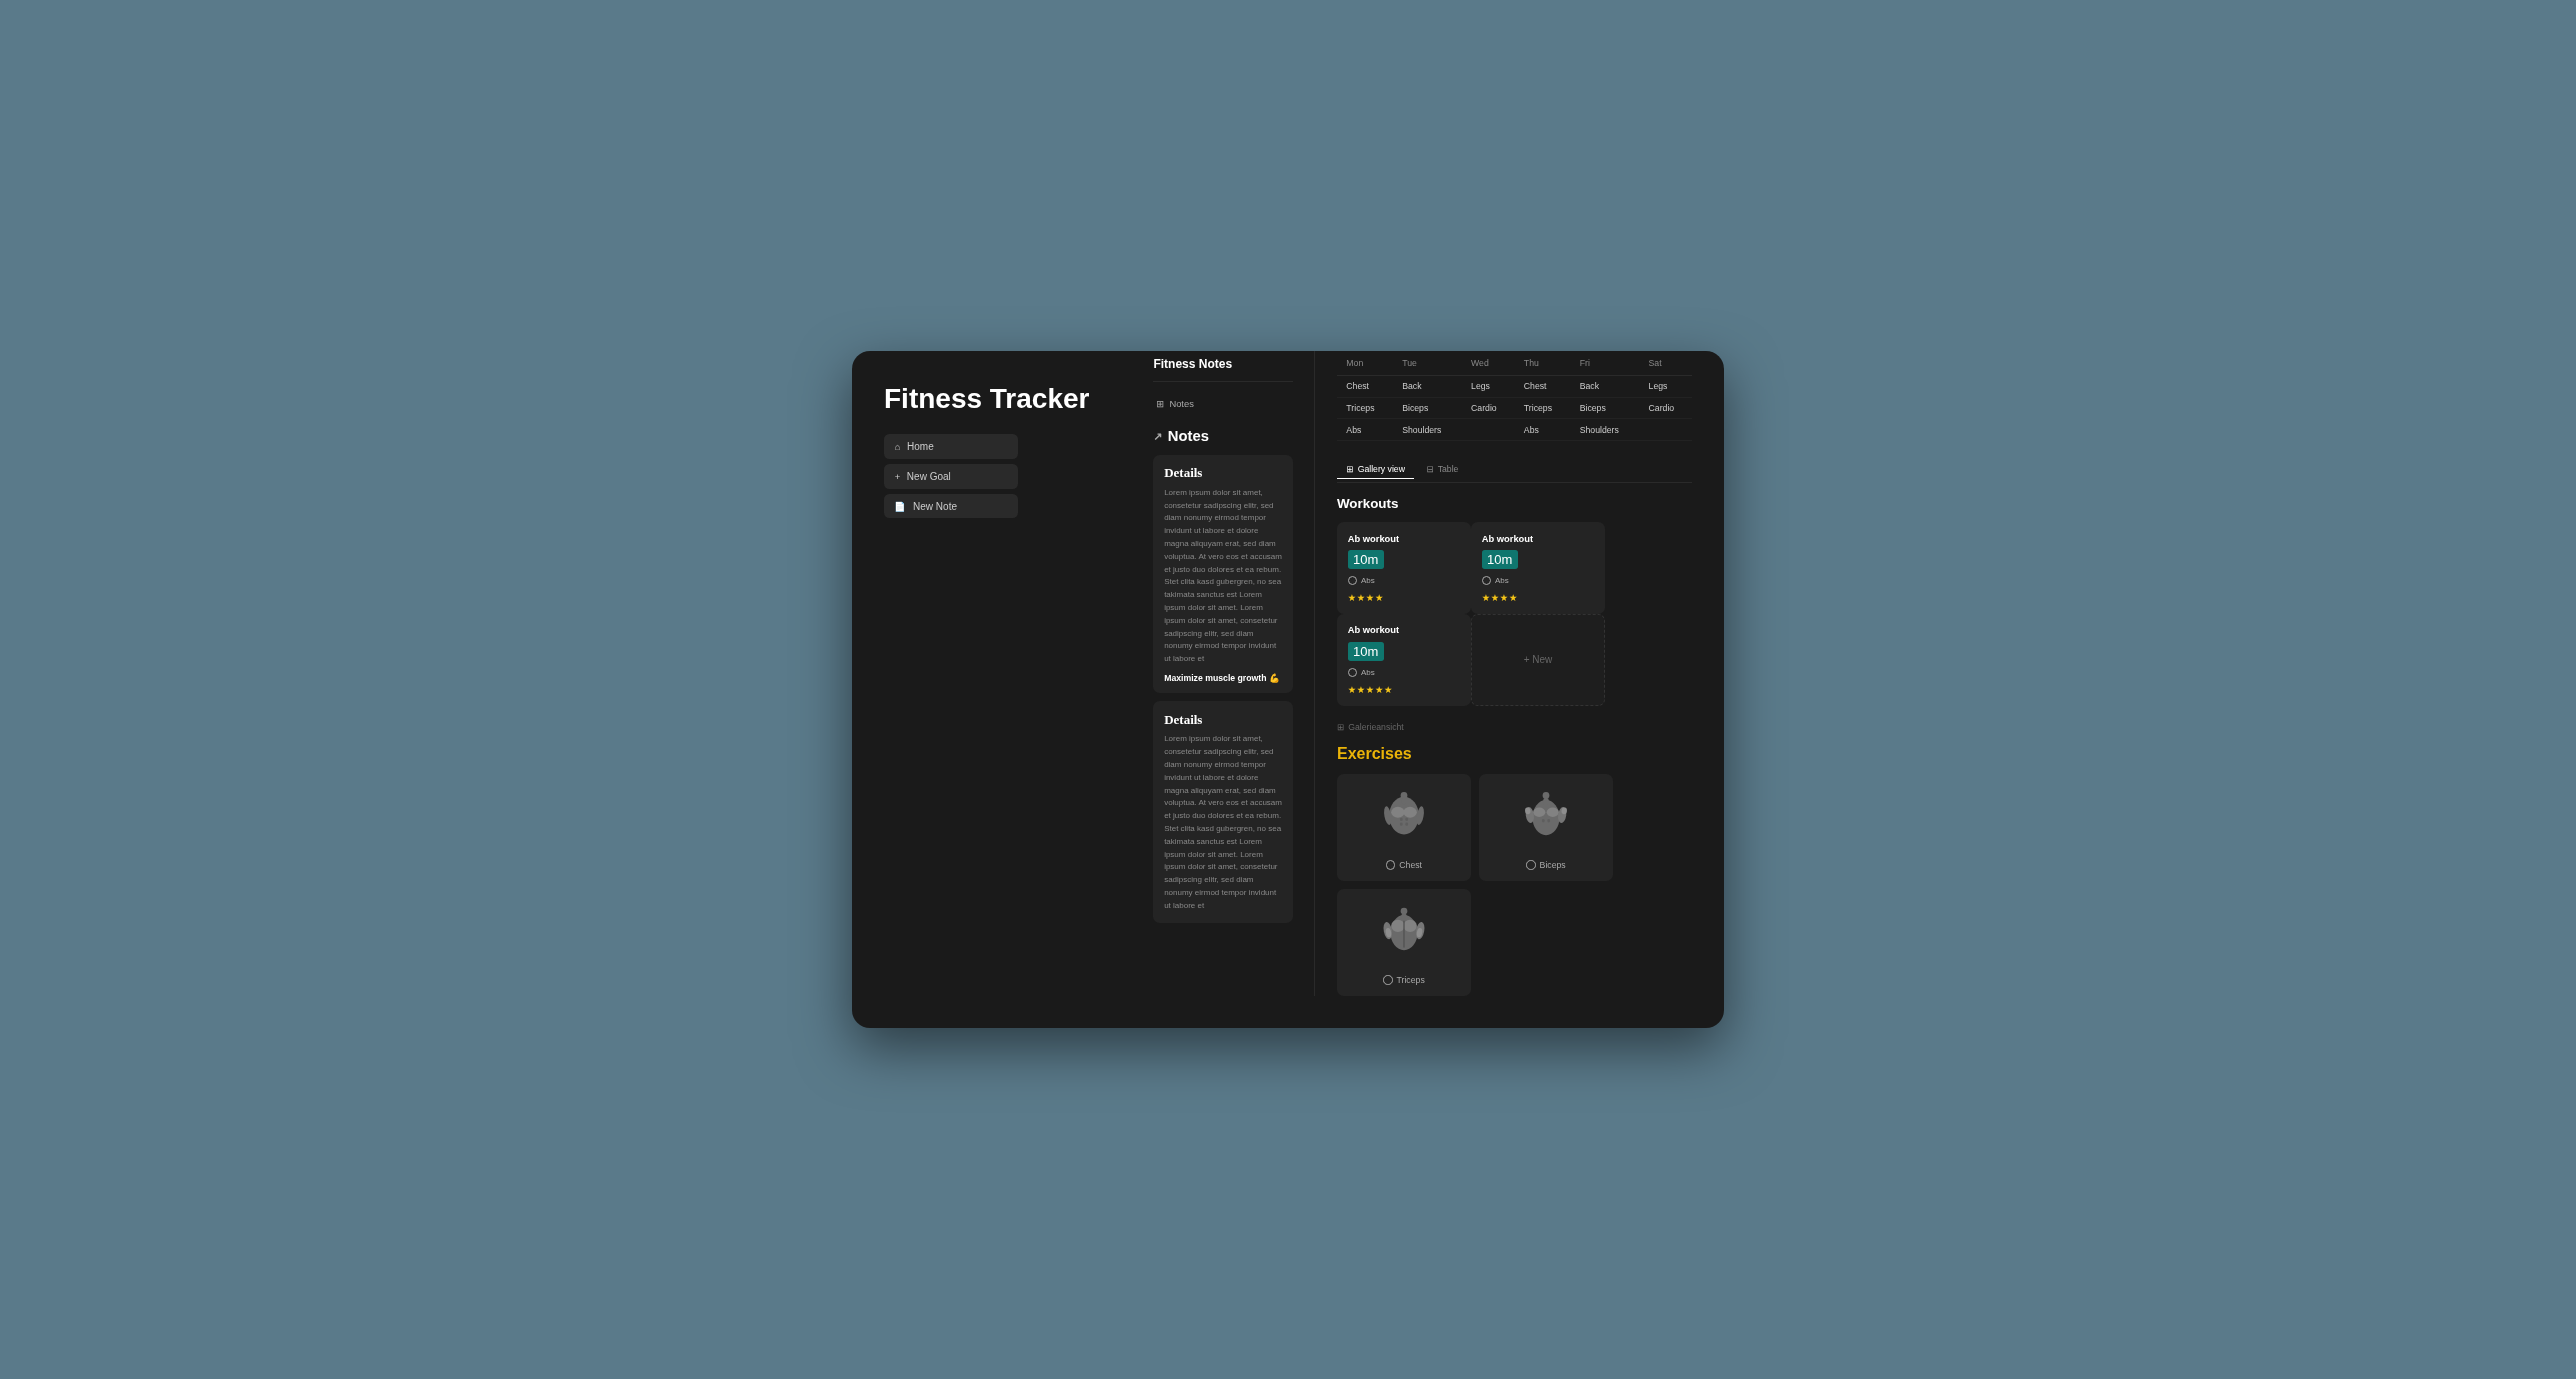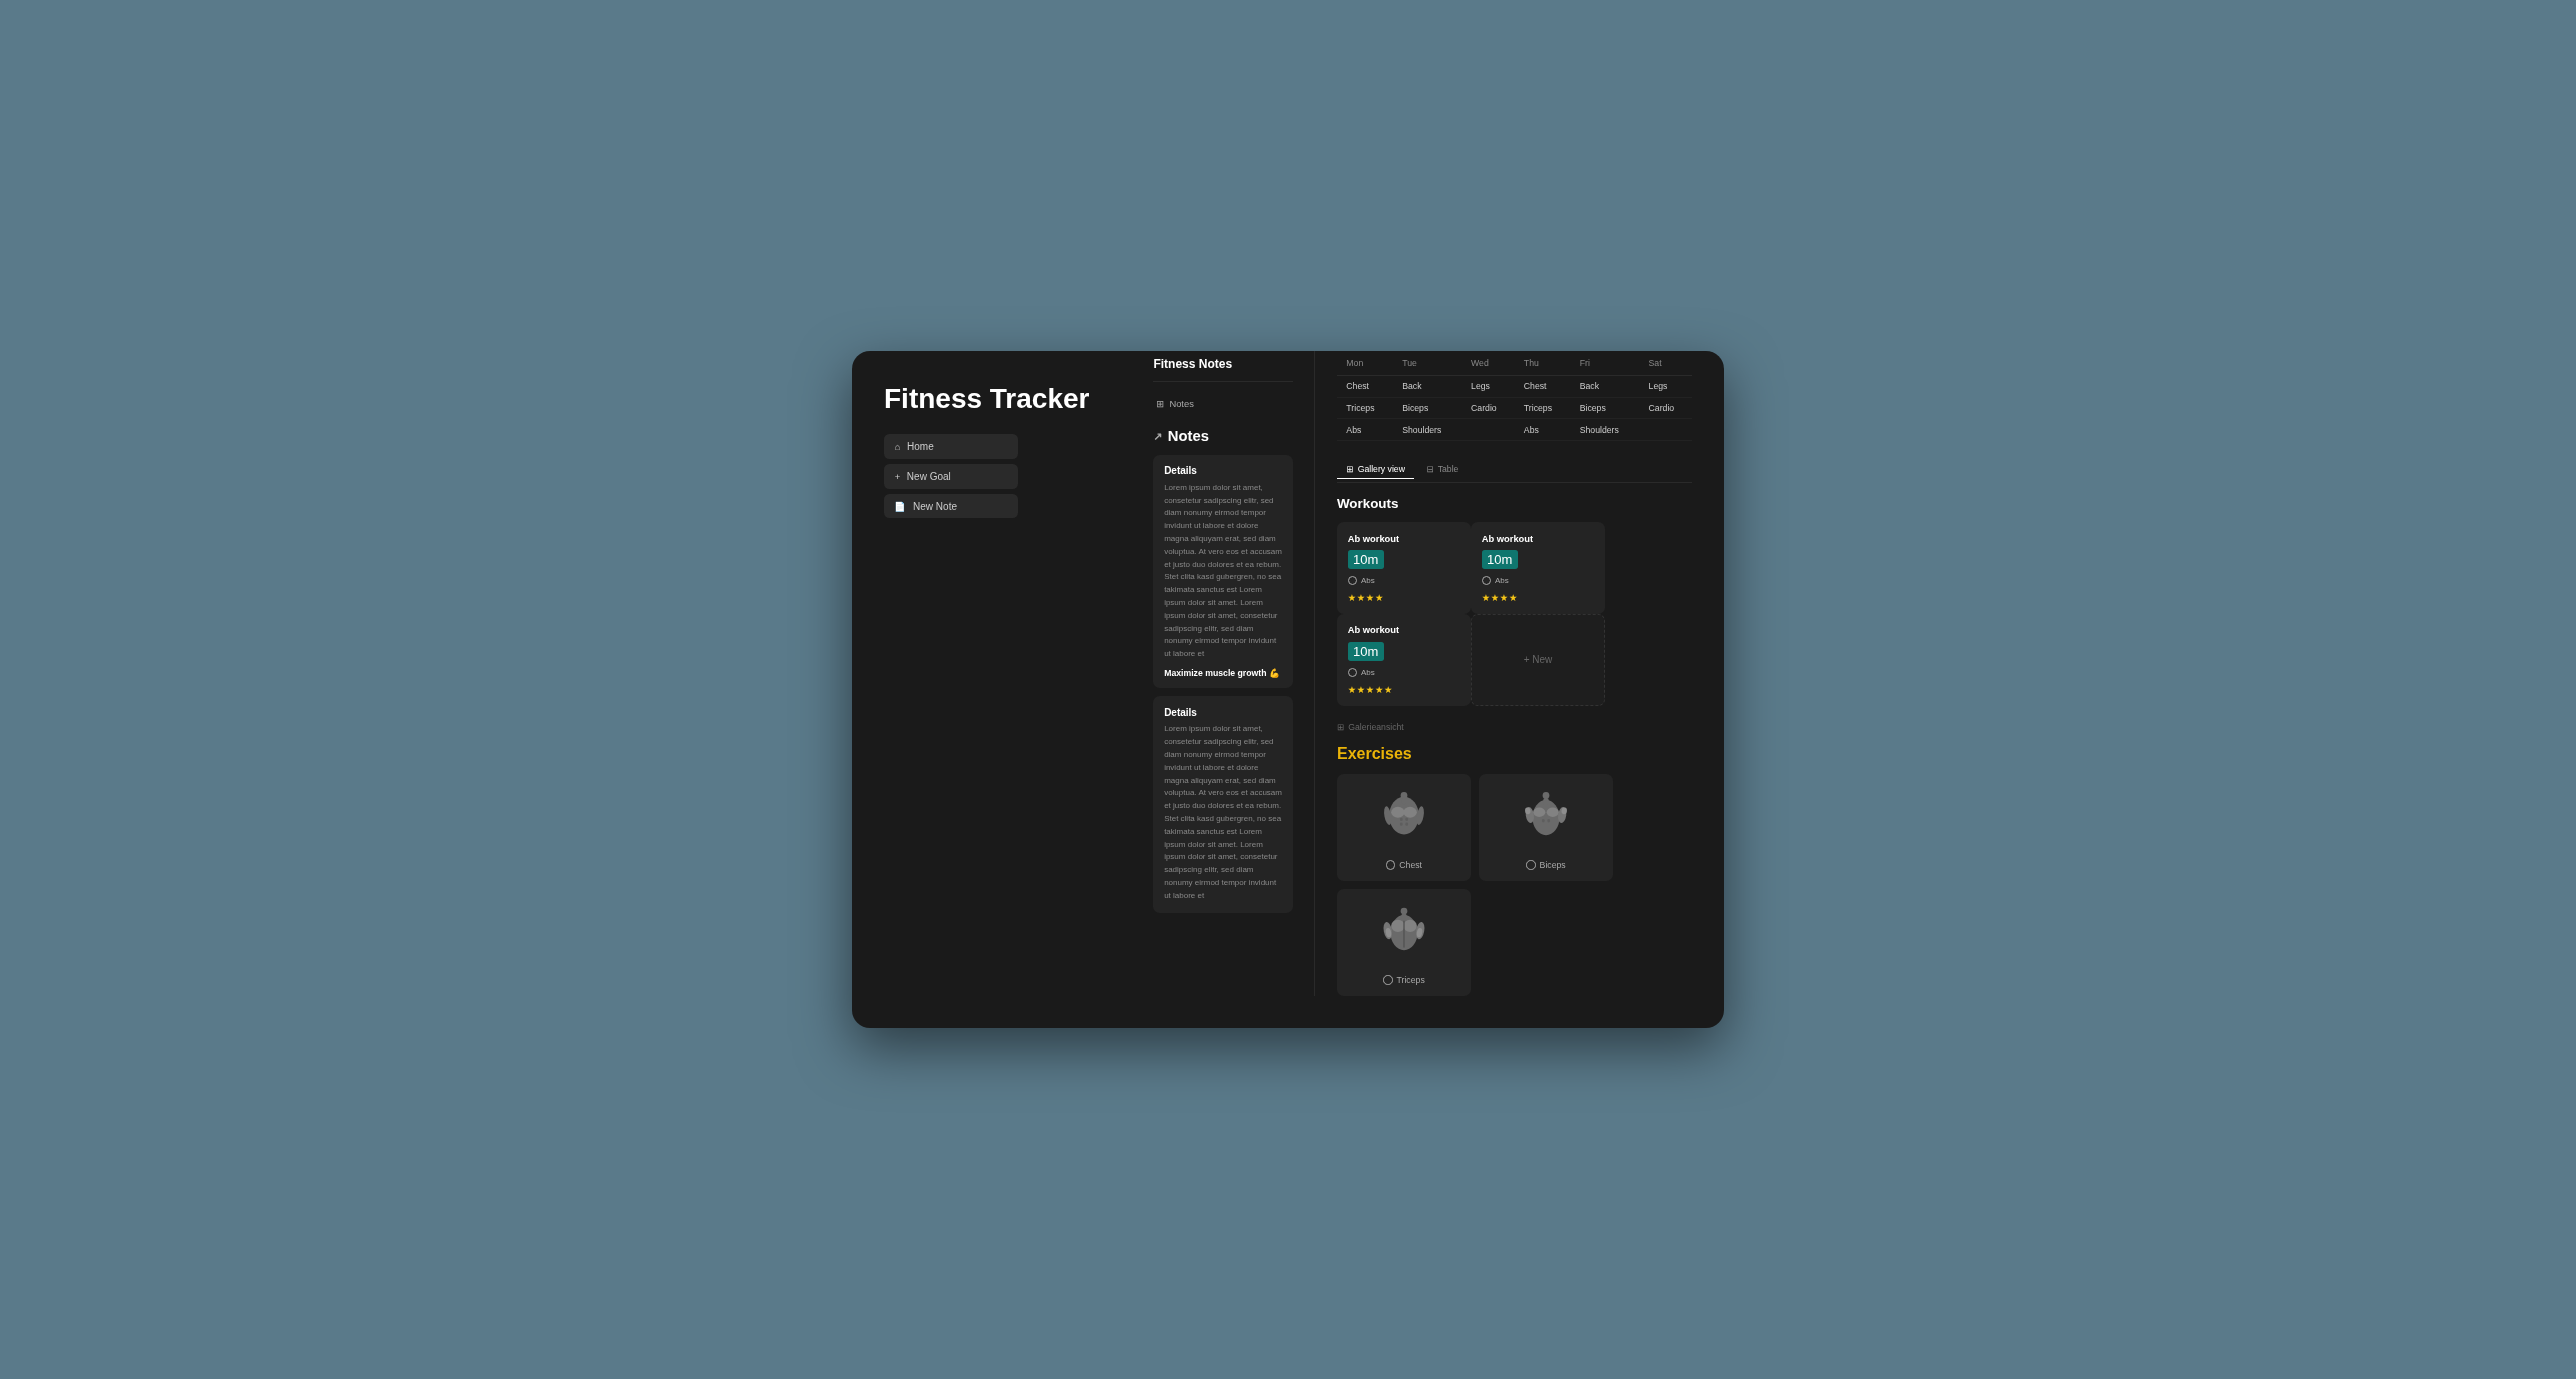--- a/index.html
+++ b/index.html
@@ -91,24 +91,25 @@
       margin: 13.4px 0 10.7px;
     }
     .notes-heading-icon { font-size: 10.7px; color: #aaaaaa; }
     .note-card {
       background: #242424;
       border-radius: 6.7px;
       padding: 10.7px;
       margin-bottom: 8px;
     }
     .note-card-title {
-      font-size: 10px;
+      font-size: 13px;
       font-weight: 600;
       color: #ffffff;
       margin-bottom: 5.4px;
+      font-family: Liberation Serif, serif;
     }
     .note-card-body {
       font-size: 8px;
       color: #888888;
       line-height: 1.6;
     }
     .note-highlight {
       font-size: 8.7px;
       font-weight: 600;
       color: #ffffff;

